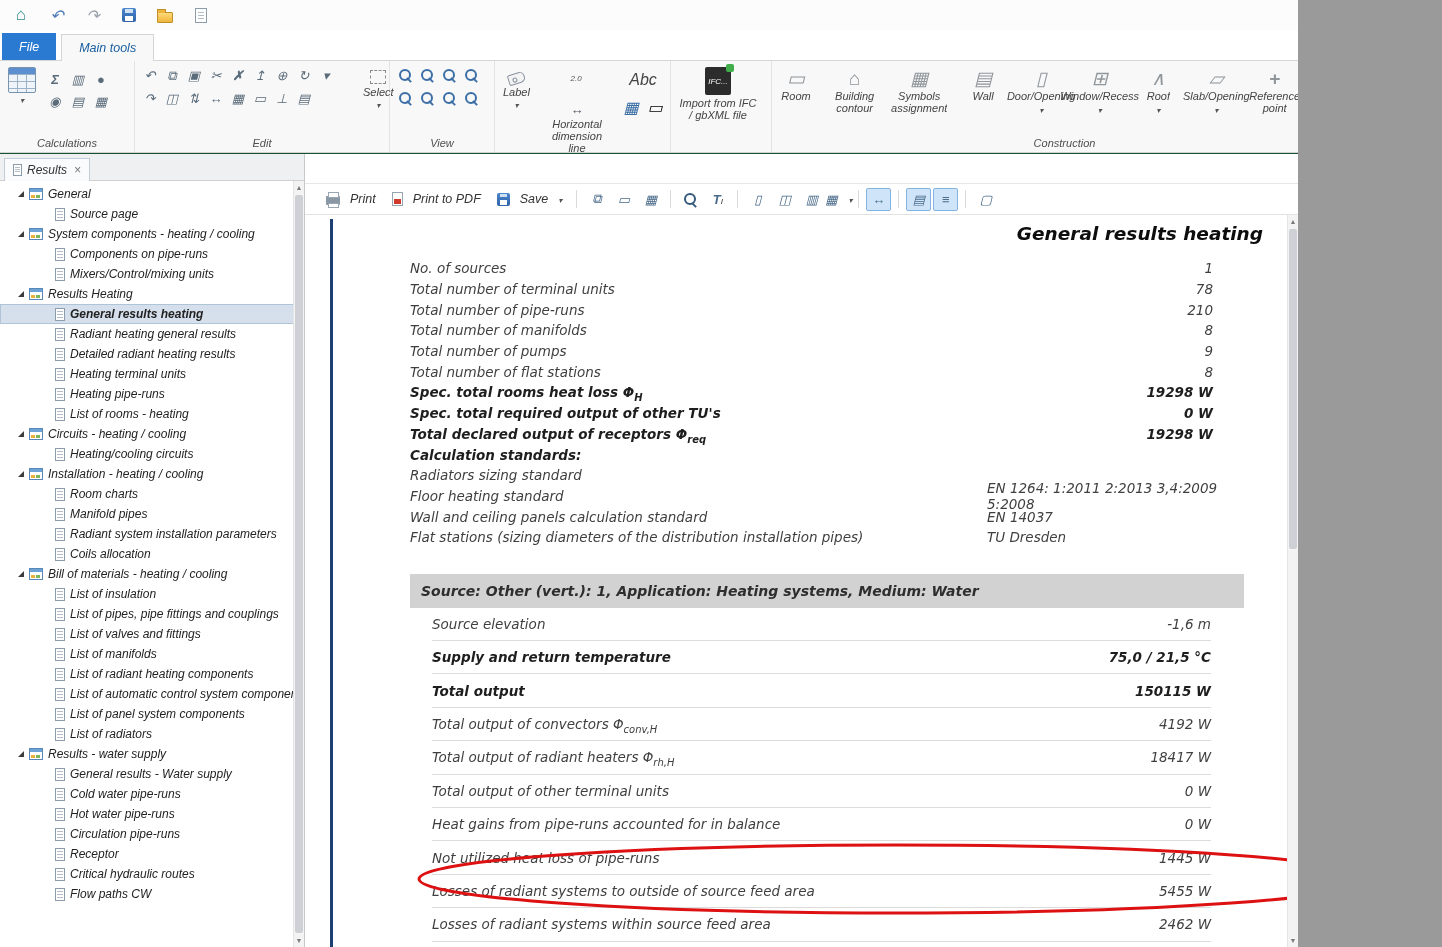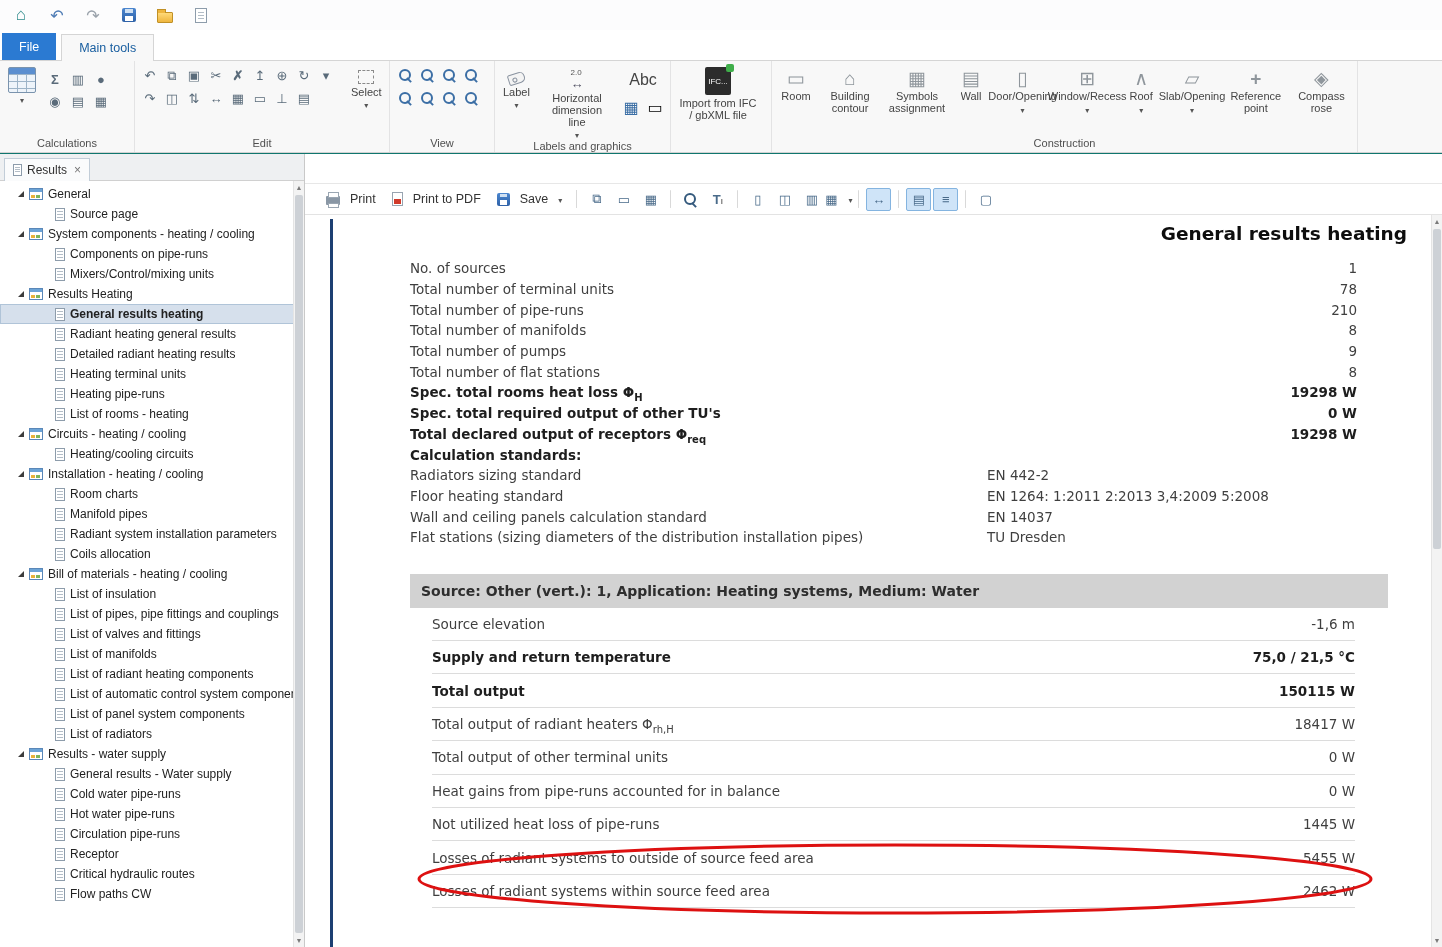--- a/index.html
+++ b/index.html
@@ -1,17 +1,17 @@
 <!DOCTYPE html>
 <html><head>
 <meta charset="utf-8">
 <style>
   * { box-sizing: border-box; }
   body { margin:0; background:#9a9a9a; font-family:"Liberation Sans", sans-serif; }
-  .app { position:relative; width:1442px; height:947px; background:#0f766e; overflow:hidden; }
+  .app { position:relative; width:1298px; height:947px; background:#14532d; overflow:hidden;font-style:italic; }
 
   
   .quickbar { height:30px; background:#fcfcfd; display:flex; align-items:center; gap:14px; padding-left:10px; }
   .qbtn { width:22px; height:22px; display:flex; align-items:center; justify-content:center; cursor:default; }
   .qi { display:inline-flex; align-items:center; justify-content:center; }
   .ic-app-home::before { content:"⌂"; color:#2e8b8b; font-weight:bold; font-size:17px; }
   .ic-undo::before { content:"↶"; color:#4f7cb5; font-size:16px; }
   .ic-redo::before { content:"↷"; color:#9aa2ab; font-size:16px; }
   .qi.ic-save { width:14px; height:14px; background:linear-gradient(#4b86cf,#2f62a8); border-radius:2px; position:relative; }
   .qi.ic-save::before { content:""; position:absolute; top:1px; left:3px; right:3px; height:4px; background:#cfe0f2; }
@@ -43,21 +43,21 @@
   .calc-icon { width:28px; height:26px; border:1px solid #7a93ad; background:
       linear-gradient(#5b8fd0 0 6px, rgba(0,0,0,0) 6px),
       repeating-linear-gradient(90deg, rgba(0,0,0,0) 0 8px, #9db4c8 8px 9px),
       repeating-linear-gradient(rgba(0,0,0,0) 0 6px, #9db4c8 6px 7px), #eef4fa; border-radius:2px; }
   .icon-grid { display:grid; grid-template-columns:repeat(3,23px); grid-auto-rows:22px; margin-top:4px; }
   .small-btn { width:22px; height:20px; display:flex; align-items:center; justify-content:center; border:1px solid rgba(0,0,0,0); border-radius:2px; cursor:default; }
   .small-btn [data-icon-slot]::before { font-size:13px; color:#5a6b7a; }
 
   .irows { display:flex; flex-direction:column; gap:3px; }
   .irow { display:flex; }
-  .select-btn { margin-left:6px; }
+  .select-btn { margin-left:18px; }
   .select-icon { width:16px; height:14px; border:1px dashed #8a8a8a; margin-top:3px; }
 
   .ic-sum::before   { content:"Σ"; color:#b03030; font-weight:bold; }
   .ic-diagram::before { content:"▥"; color:#3a8a5a; }
   .ic-water::before { content:"●"; color:#2f7fd0; font-size:10px; }
   .ic-pump::before  { content:"◉"; color:#666; }
   .ic-print-small::before { content:"▤"; color:#6a7684; }
   .ic-data::before  { content:"▦"; color:#8a6a3a; }
 
   .ic-copy::before   { content:"⧉"; }
@@ -76,31 +76,31 @@
   .ic-align::before  { content:"⊥"; }
   .ic-book::before   { content:"▤"; color:#7a5a3a; }
   .ic-table::before  { content:"▦"; color:#3a6ea5; }
 
   .mag { width:15px; height:15px; position:relative; display:inline-block; }
   .mag::before { content:""; position:absolute; top:1px; left:1px; width:8px; height:8px; border:2px solid #3b6ea5; border-radius:50%; }
   .mag::after { content:""; position:absolute; width:6px; height:2px; background:#3b6ea5; transform:rotate(45deg); bottom:2px; right:1px; }
 
   .tag-icon { width:17px; height:11px; background:#f4f4f4; border:1px solid #8a93a0; border-radius:2px 5px 5px 2px; transform:rotate(-18deg); position:relative; margin-top:6px; }
   .tag-icon::before { content:""; position:absolute; top:3px; left:3px; width:3px; height:3px; border:1px solid #8a93a0; border-radius:50%; }
-  .dim-icon { display:flex; flex-direction:column; align-items:flex-start; line-height:1; margin-top:2px; }
+  .dim-icon { display:flex; flex-direction:column; align-items:flex-start; line-height:1; margin-top:8px;gap:20px; }
   .dim-num { font-size:8px; color:#555; }
   .dim-arrow::after { content:"↔"; font-size:13px; color:#556; }
   .labels-col { display:flex; flex-direction:column; align-items:center; gap:6px; padding-top:4px; }
   .abc-btn { font-size:16px; color:#444; padding:2px 6px; cursor:default; }
   .mini-row { display:flex; gap:2px; }
 
   .ifc-icon { width:26px; height:28px; background:#2c2c2c; color:#fff; display:flex; align-items:center; justify-content:center; font-size:8px; border-radius:2px; position:relative; }
   .ifc-icon::after { content:""; position:absolute; right:-3px; top:-3px; width:8px; height:8px; background:#3fae4a; border-radius:2px; }
 
-  .citems { gap:1px; }
+  .citems { gap:18px; }
   .cbtn { display:flex; flex-direction:column; align-items:center; min-width:40px; max-width:66px; padding:1px 2px; font-size:11px; color:#444; text-align:center; cursor:default; }
   .cicon { height:25px; display:flex; align-items:center; }
   .cicon::before { font-size:19px; color:#8f969c; }
   .clabel { line-height:1.08; max-height:25px; overflow:hidden; }
   .carrow { display:none; height:9px; }
   .carrow::after { content:"▾"; font-size:8px; color:#555; }
   .has-arrow .carrow { display:block; }
   .ic-room::before { content:"▭"; }
   .ic-building-contour::before { content:"⌂"; }
   .ic-symbols-assignment::before { content:"▦"; }
@@ -808,21 +808,20 @@
               <div class="srow bold k-num">
                 <span class="slabel"><span>Total declared output of receptors Φ</span><sub>req</sub></span>
                 <span class="svalue">19298 W</span>
               </div>
               <div class="srow bold k-head">
                 <span class="slabel"><span>Calculation standards:</span><sub></sub></span>
                 <span class="svalue"></span>
               </div>
               <div class="srow k-std">
                 <span class="slabel"><span>Radiators sizing standard</span><sub></sub></span>
-                <span class="svalue">EN 442-2</span>
               </div>
               <div class="srow k-std">
                 <span class="slabel"><span>Floor heating standard</span><sub></sub></span>
                 <span class="svalue">EN 1264: 1:2011 2:2013 3,4:2009 5:2008</span>
               </div>
               <div class="srow k-std">
                 <span class="slabel"><span>Wall and ceiling panels calculation standard</span><sub></sub></span>
                 <span class="svalue">EN 14037</span>
               </div>
               <div class="srow k-std">
@@ -841,20 +840,24 @@
               </div>
               <div class="xrow bold">
                 <span class="slabel"><span>Supply and return temperature</span><sub></sub></span>
                 <span class="xvalue">75,0 / 21,5 °C</span>
               </div>
               <div class="xrow bold">
                 <span class="slabel"><span>Total output</span><sub></sub></span>
                 <span class="xvalue">150115 W</span>
               </div>
               <div class="xrow">
+                <span class="slabel"><span>Total output of convectors Φ</span><sub>conv,H</sub></span>
+                <span class="xvalue">4192 W</span>
+              </div>
+              <div class="xrow">
                 <span class="slabel"><span>Total output of radiant heaters Φ</span><sub>rh,H</sub></span>
                 <span class="xvalue">18417 W</span>
               </div>
               <div class="xrow">
                 <span class="slabel"><span>Total output of other terminal units</span><sub></sub></span>
                 <span class="xvalue">0 W</span>
               </div>
               <div class="xrow">
                 <span class="slabel"><span>Heat gains from pipe-runs accounted for in balance</span><sub></sub></span>
                 <span class="xvalue">0 W</span>

